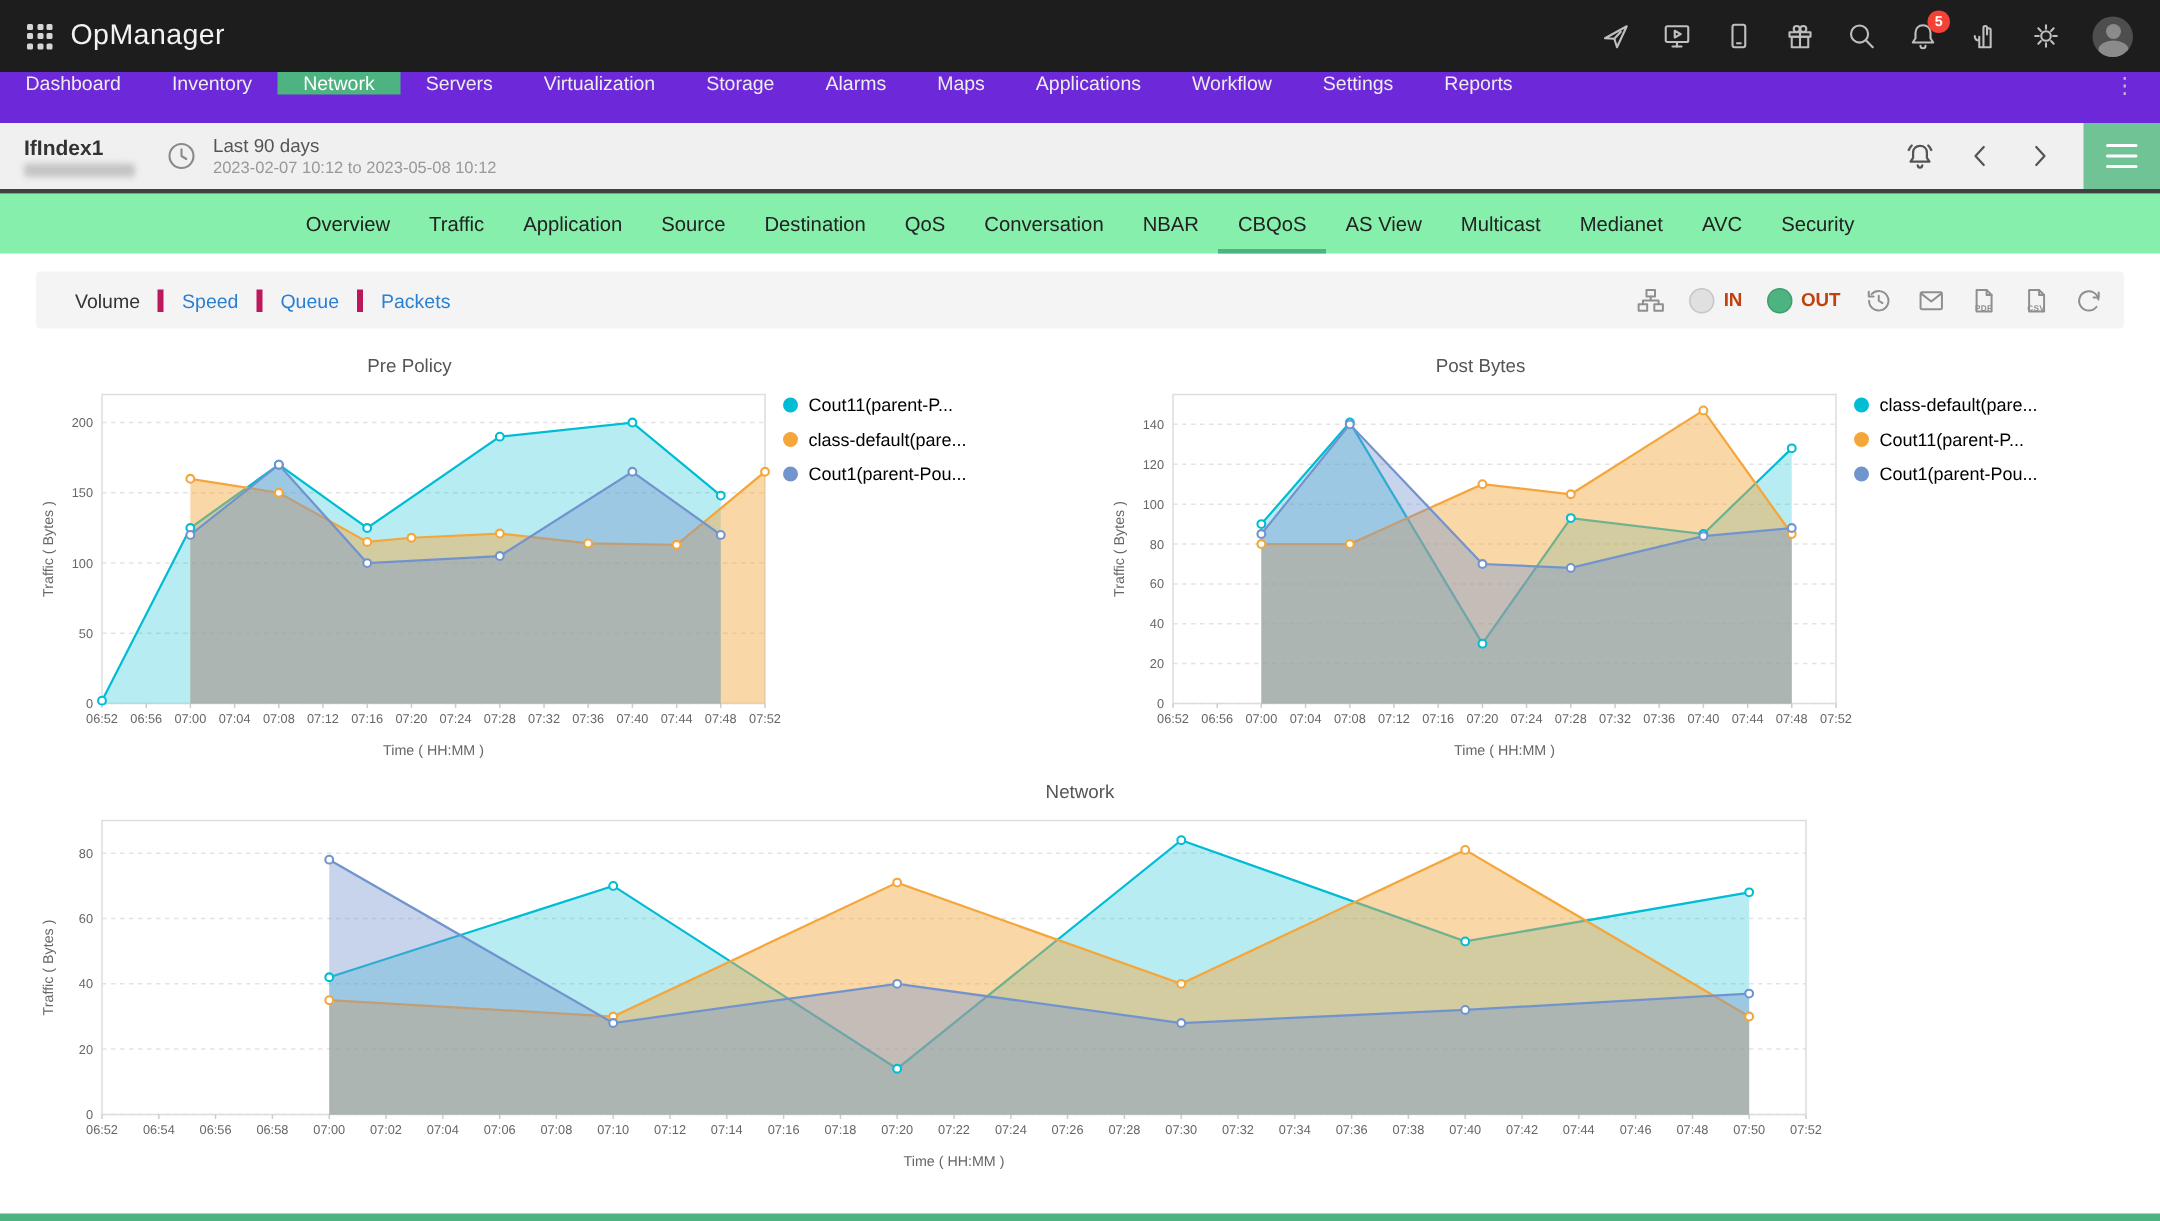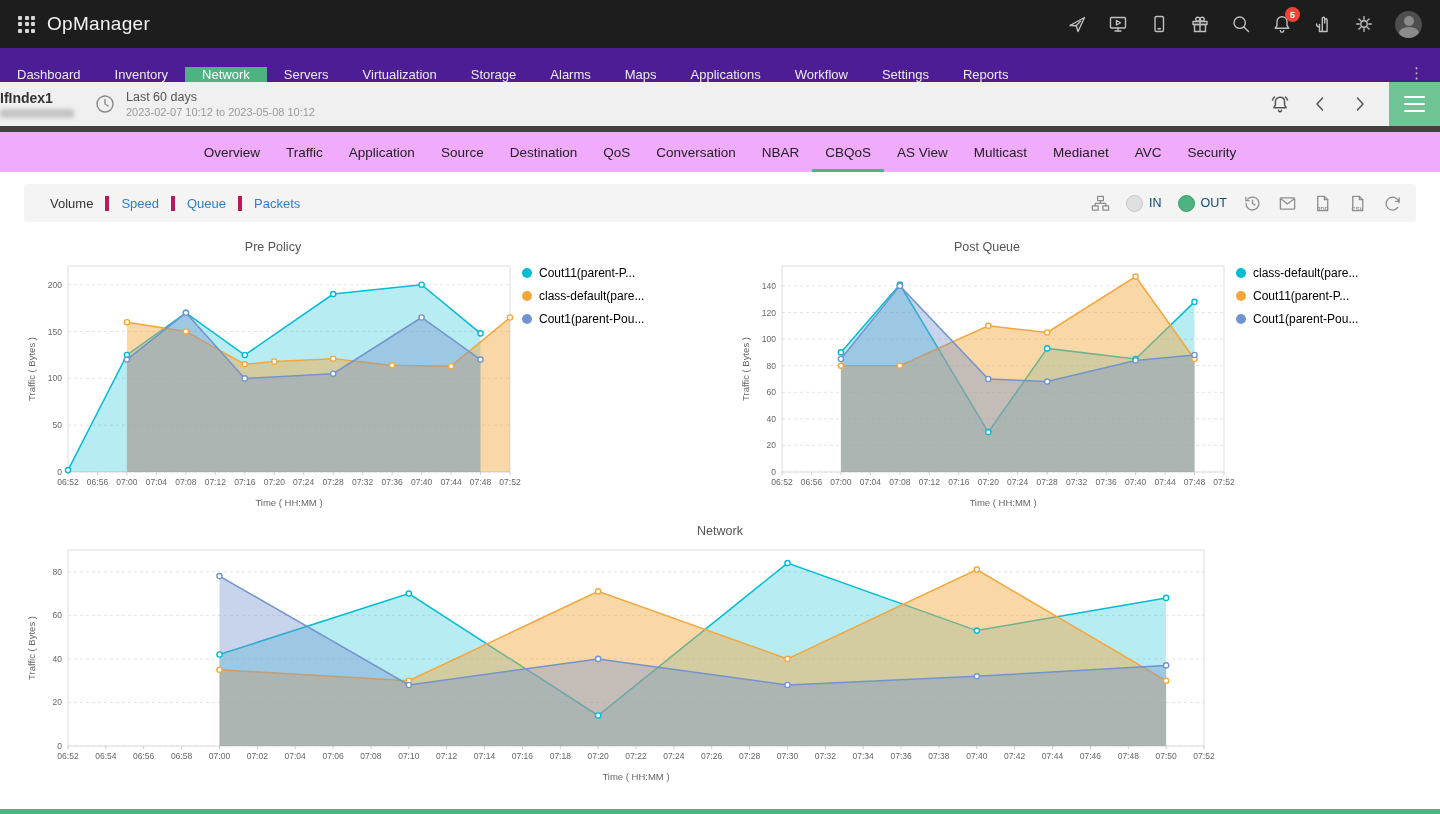--- a/index.html
+++ b/index.html
@@ -12,59 +12,59 @@
   .brand{color:#f2f2f2;font-size:19px;font-weight:500;letter-spacing:.3px}
   .tb-right{margin-left:auto;display:flex;align-items:center;gap:21px}
   .tb-icon{position:relative;width:20px;height:20px;cursor:pointer}
   .tb-icon svg{width:20px;height:20px;stroke:#bfbfbf;fill:none;stroke-width:1.4;stroke-linecap:round;stroke-linejoin:round}
   .badge{position:absolute;top:-7px;right:-8px;background:#f44336;color:#fff;font-size:9.5px;min-width:15px;height:15px;border-radius:8px;display:flex;align-items:center;justify-content:center;font-weight:bold}
   .avatar{width:27px;height:27px;border-radius:50%;background:#4e4e4e;position:relative;overflow:hidden;cursor:pointer}
   .avatar::before{content:"";position:absolute;left:8.5px;top:5px;width:10px;height:10px;border-radius:50%;background:#8b8b8b}
   .avatar::after{content:"";position:absolute;left:3.5px;top:16.5px;width:20px;height:12px;border-radius:50%;background:#8b8b8b}
 
   
-  .navbar{height:34px;background:#4c1d95;display:flex;align-items:flex-end}
+  .navbar{height:34px;background:#6d28d9;display:flex;align-items:flex-start}
   .nav-item{color:#ececec;font-size:13px;display:flex;align-items:center;padding:0 17px;cursor:pointer;white-space:nowrap}
   .nav-item.active{background:#4db380;color:#fff}
   .nav-dots{margin-left:auto;color:#bdbdbd;display:flex;align-items:center;padding:0 16px;font-size:15px;cursor:pointer}
 
   
-  .subheader{height:44px;background:#f0f0f0;border-bottom:6px solid #404040;display:flex;align-items:center;position:relative;padding-left:0}
+  .subheader{height:44px;background:#f0f0f0;border-bottom:3px solid #404040;display:flex;align-items:center;position:relative;padding-left:16px}
   .dev-block{display:flex;flex-direction:column;justify-content:center}
   .dev-title{font-size:14px;font-weight:bold;color:#333}
   .redacted{width:74px;height:9px;background:#c4c4c4;filter:blur(2px);margin-top:3px;border-radius:2px}
   .clock-wrap{margin:0 10px 0 20px;display:flex}
   .clock-wrap svg{width:22px;height:22px;stroke:#8a8a8a;fill:none;stroke-width:1.4;stroke-linecap:round;stroke-linejoin:round}
   .range-label{font-size:12.5px;color:#555}
   .range-detail{font-size:11px;color:#999;margin-top:2px}
   .sh-right{margin-left:auto;display:flex;align-items:center;gap:20px;padding-right:70px}
   .sh-icon{display:flex;cursor:pointer}
   .sh-icon svg{width:20px;height:20px;stroke:#555;fill:none;stroke-width:1.5;stroke-linecap:round;stroke-linejoin:round}
   .hamburger{position:absolute;right:0;top:0;bottom:0;width:51px;background:#6fc394;display:flex;flex-direction:column;align-items:center;justify-content:center;gap:4.5px;cursor:pointer}
   .hamburger i{width:21px;height:2.5px;background:#fff;border-radius:1px;display:block}
 
   
-  .tabsbar{height:40px;display:flex;justify-content:center;background:#f0abfc}
+  .tabsbar{height:40px;display:flex;justify-content:center;background:#86efac}
   .tab{font-size:13.5px;color:#222;display:flex;align-items:center;padding:0 13px;cursor:pointer;white-space:nowrap}
   .tab.active{box-shadow:inset 0 -3px 0 #4db380}
 
   
   .toolbar{margin:12px 24px 0;height:38px;background:#f4f4f4;border-radius:3px;display:flex;align-items:center;padding:0 14px}
   .views{display:flex;align-items:flex-end}
   .view{font-size:13px;color:#2a7fd0;padding:0 12px;cursor:pointer}
   .view.active{color:#333}
   .view + .view{border-left:4px solid #be185d}
   .tbr{margin-left:auto;display:flex;align-items:center;gap:16px}
   .tl-icon{width:19px;height:19px;cursor:pointer;position:relative;display:flex}
   .tl-icon svg{width:19px;height:19px;stroke:#8f8f8f;fill:none;stroke-width:1.4;stroke-linecap:round;stroke-linejoin:round}
   .radio-group{display:flex;align-items:center;gap:6px;cursor:pointer}
   .radio{width:15px;height:15px;border-radius:50%}
   .radio.in{background:#e0e0e0;border:1px solid #c6c6c6}
   .radio.out{background:#4db380;border:1px solid #3f9e6e}
-  .io-label{font-size:12.5px;font-weight:normal;color:#0c4a6e}
+  .io-label{font-size:12.5px;font-weight:bold;color:#c2410c}
   .doc-label{position:absolute;bottom:1px;left:0;right:0;text-align:center;font-size:5.5px;color:#8f8f8f;font-weight:bold;letter-spacing:.2px}
 
   
   .charts{padding:4px 24px 0}
   .chart-row{display:flex;gap:36px;margin-top:14px}
   .chart-card{display:flex;flex:1;min-width:0}
   .chart-main{flex:1;min-width:0}
   .chart-title{text-align:center;font-size:12.5px;color:#555;height:18px}
   .chart-canvas{width:100%;height:252px}
   .chart-canvas.tall{height:242px}
@@ -178,21 +178,21 @@
     <span class="dev-title">IfIndex1</span>
     <span class="redacted"></span>
   </div>
   <span class="clock-wrap">
     <svg viewBox="0 0 22 22">
         <circle cx="11" cy="11" r="8"></circle>
         <path d="M11 6.5 V11 l3.2 2"></path>
       </svg>
   </span>
   <div class="dev-block">
-    <span class="range-label">Last 60 days</span>
+    <span class="range-label">Last 90 days</span>
     <span class="range-detail">2023-02-07 10:12 to 2023-05-08 10:12</span>
   </div>
   <div class="sh-right">
     <span class="sh-icon">
       <svg viewBox="0 0 20 20">
           <path d="M10 3.2 c2.8 0 4.6 2 4.6 4.6 v3.4 l1.7 2.6 H3.7 L5.4 11.2 V7.8 c0-2.6 1.8-4.6 4.6-4.6 z"></path>
           <path d="M8.5 16.2 a1.5 1.5 0 0 0 3 0"></path>
           <path d="M2.5 6 a8 8 0 0 1 2-3 M17.5 6 a8 8 0 0 0-2-3"></path>
         </svg>
     </span>
@@ -381,21 +381,21 @@
             <span>class-default(pare...</span>
           </div>
           <div class="lg-item">
             <span class="lg-dot" style="background:#7294cd"></span>
             <span>Cout1(parent-Pou...</span>
           </div>
         </div>
     </div>
     <div class="chart-card">
       <div class="chart-main">
-        <div class="chart-title">Post Queue</div>
+        <div class="chart-title">Post Bytes</div>
         <div class="chart-canvas"><svg width="498" height="252" viewBox="0 0 498 252">
               <line class="grid-line" x1="44" x2="486" y1="214.0" y2="214.0"></line>
               <text class="ytick" x="38" y="217">0</text>
               <line class="grid-line" x1="44" x2="486" y1="187.4" y2="187.4"></line>
               <text class="ytick" x="38" y="190.4">20</text>
               <line class="grid-line" x1="44" x2="486" y1="160.8" y2="160.8"></line>
               <text class="ytick" x="38" y="163.8">40</text>
               <line class="grid-line" x1="44" x2="486" y1="134.3" y2="134.3"></line>
               <text class="ytick" x="38" y="137.3">60</text>
               <line class="grid-line" x1="44" x2="486" y1="107.7" y2="107.7"></line>

